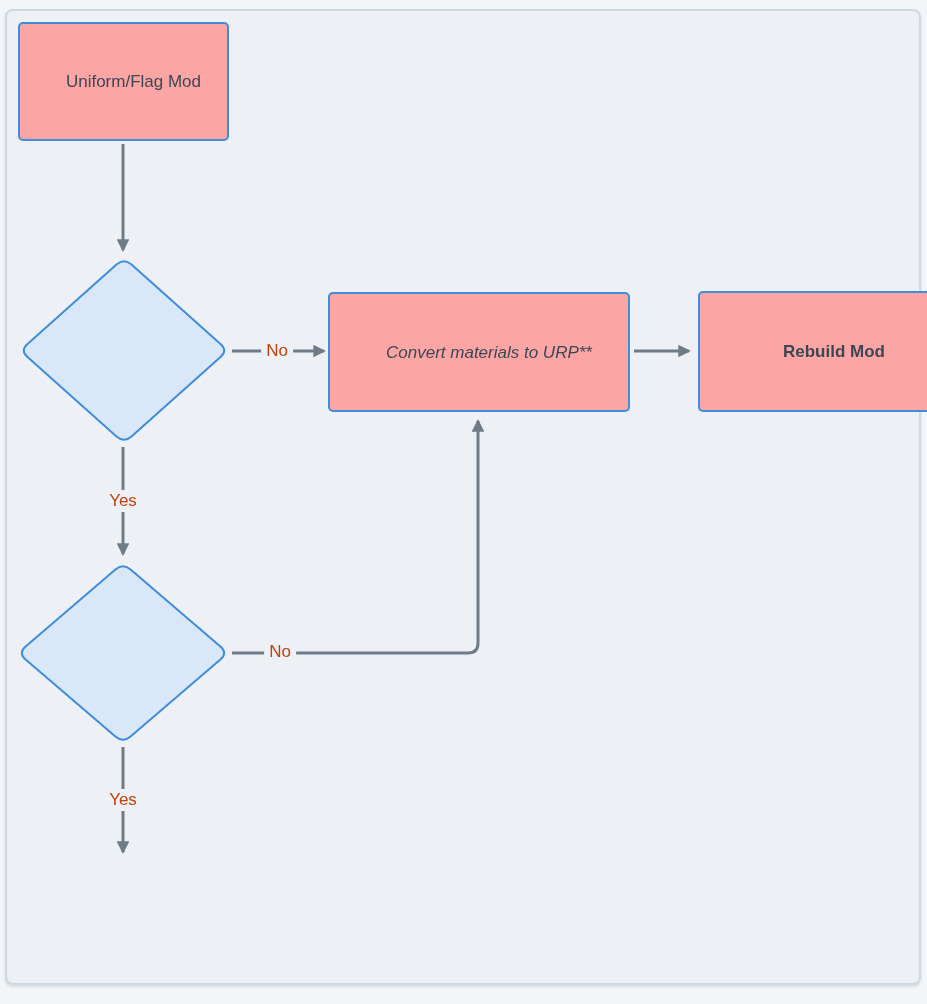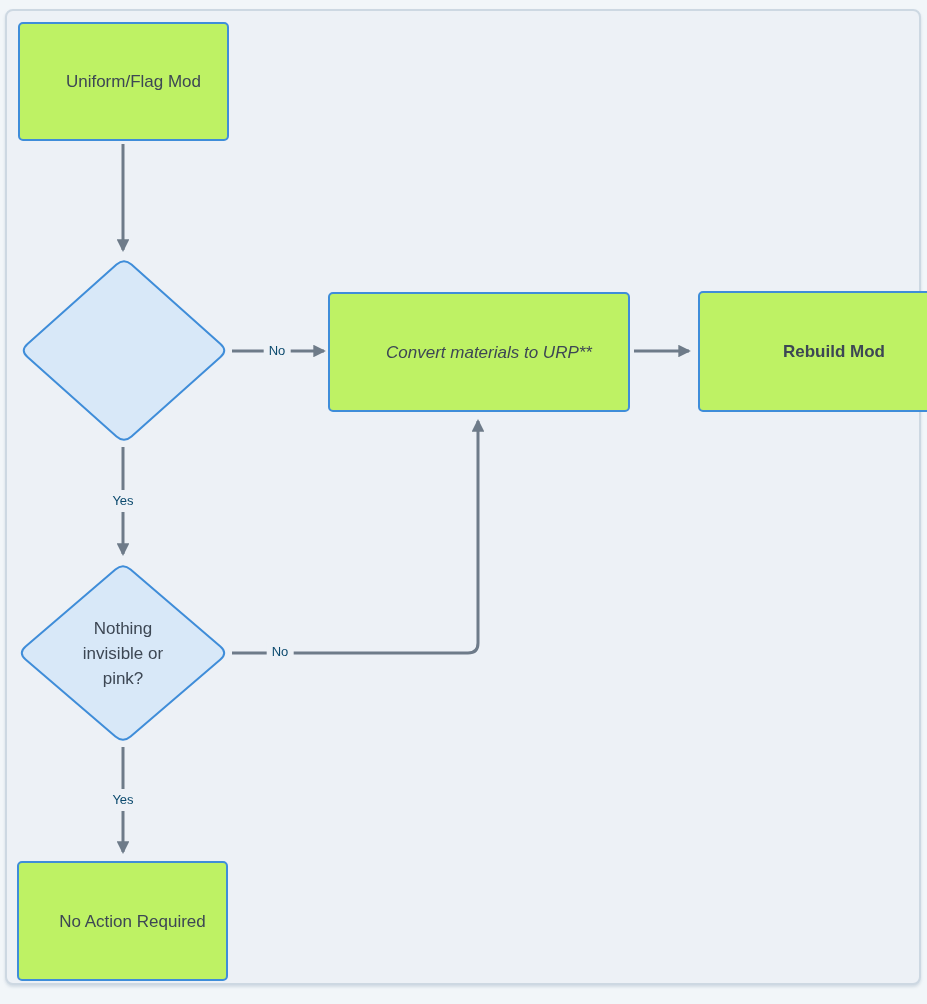--- a/index.html
+++ b/index.html
@@ -28,21 +28,21 @@
   }
   .edges {
     position: absolute;
     left: 0; top: 0;
     width: 927px; height: 1004px;
     pointer-events: none;
   }
   .node {
     position: absolute;
     box-sizing: border-box;
-    background: #bef264;
+    background: #fca5a5;
     border: 2px solid #3f8dd9;
     border-radius: 5px;
     display: flex;
     align-items: center;
     justify-content: center;
     text-align: center;
     color: #3d4754;
     font-size: 17px;
     line-height: 25px;
     padding-left: 20px;
@@ -61,22 +61,22 @@
     line-height: 25px;
     white-space: pre-line;
   }
   .diamond-label-shaders { left: 124px; top: 351px; }
   .diamond-label-pink    { left: 123px; top: 653px; }
   .edge-label {
     position: absolute;
     transform: translate(-50%, -50%);
     background: #edf1f6;
     padding: 0 5px;
-    color: #0c4a6e;
-    font-size: 13px;
+    color: #c2410c;
+    font-size: 17px;
     line-height: 22px;
   }
   .edge-label-no1  { left: 277px; top: 351px; }
   .edge-label-yes1 { left: 123px; top: 501px; }
   .edge-label-no2  { left: 280px; top: 652px; }
   .edge-label-yes2 { left: 123px; top: 800px; }
 </style>
 </head>
 <body>
 
@@ -113,28 +113,22 @@
   </div>
 
   <div class="node node-convert">
     <span>Convert materials to URP**</span>
   </div>
 
   <div class="node node-rebuild">
     <span>Rebuild Mod</span>
   </div>
 
-  <div class="node node-noaction">
-    <span>No Action Required</span>
-  </div>
 
 
-  <div class="diamond-label diamond-label-pink">Nothing
-invisible or
-pink?</div>
 
   <div class="edge-label edge-label-no1">No</div>
 
   <div class="edge-label edge-label-yes1">Yes</div>
 
   <div class="edge-label edge-label-no2">No</div>
 
   <div class="edge-label edge-label-yes2">Yes</div>
 
 </div>

